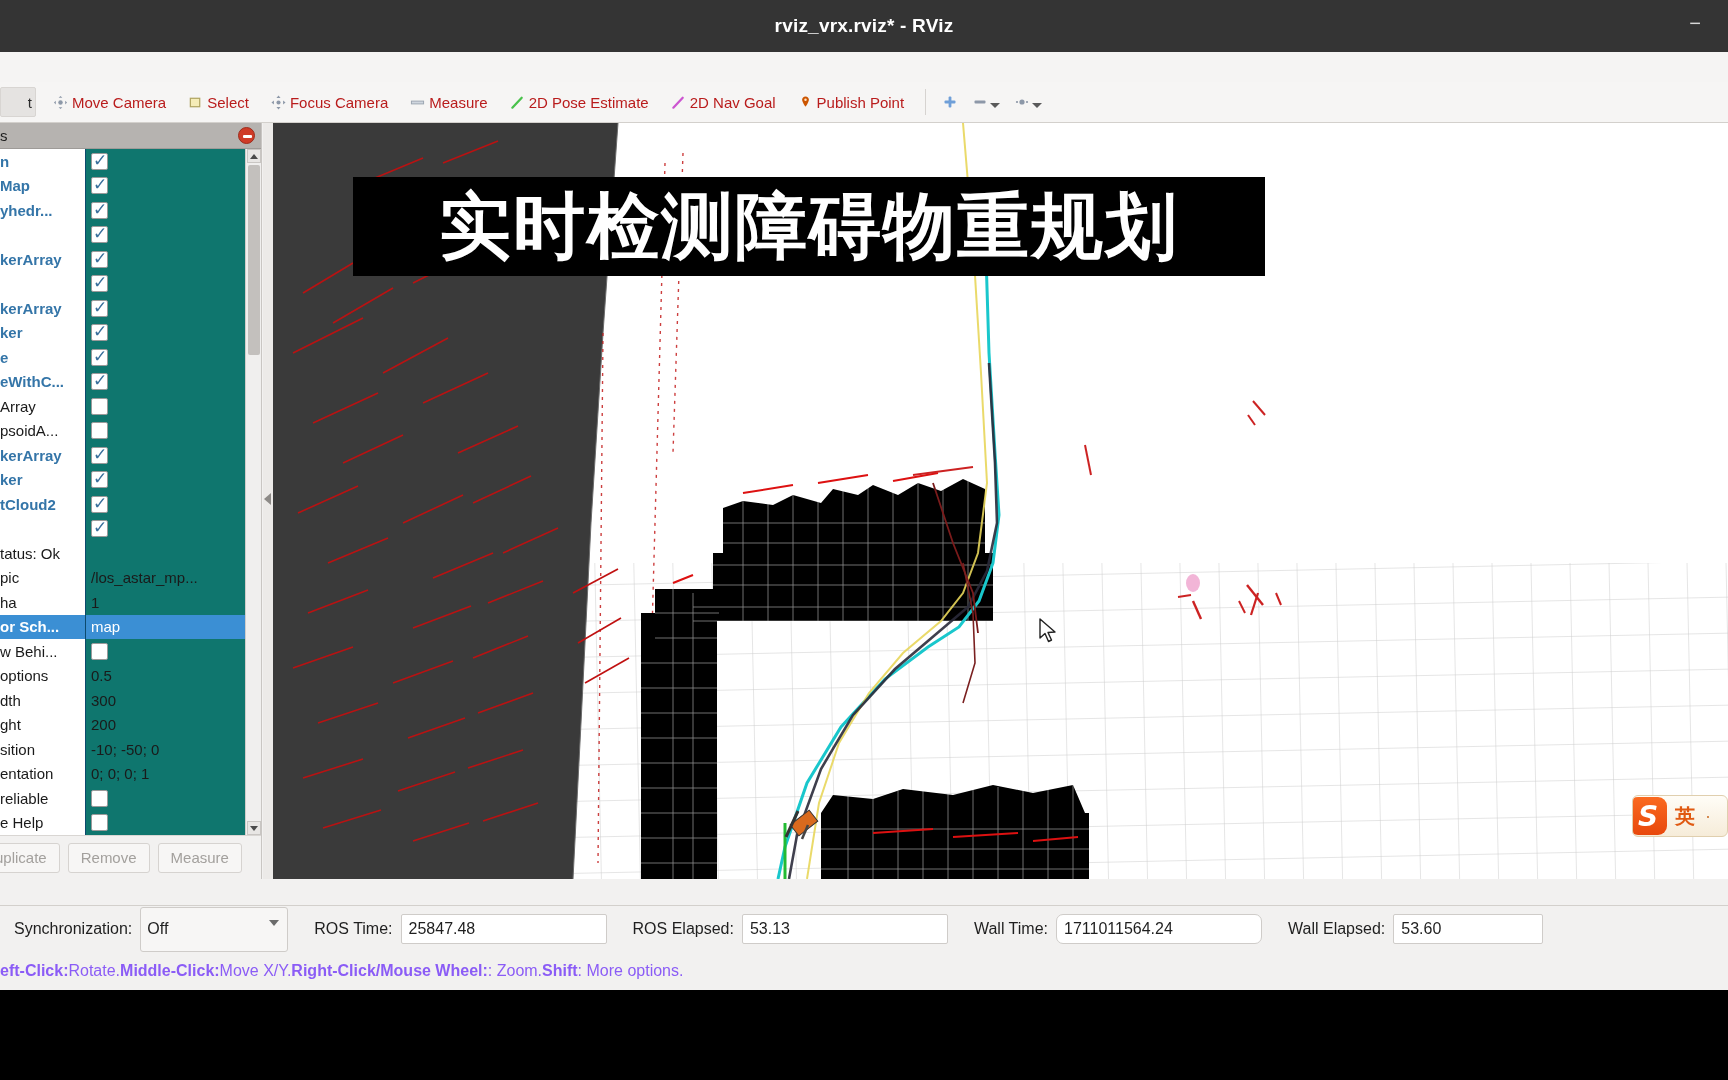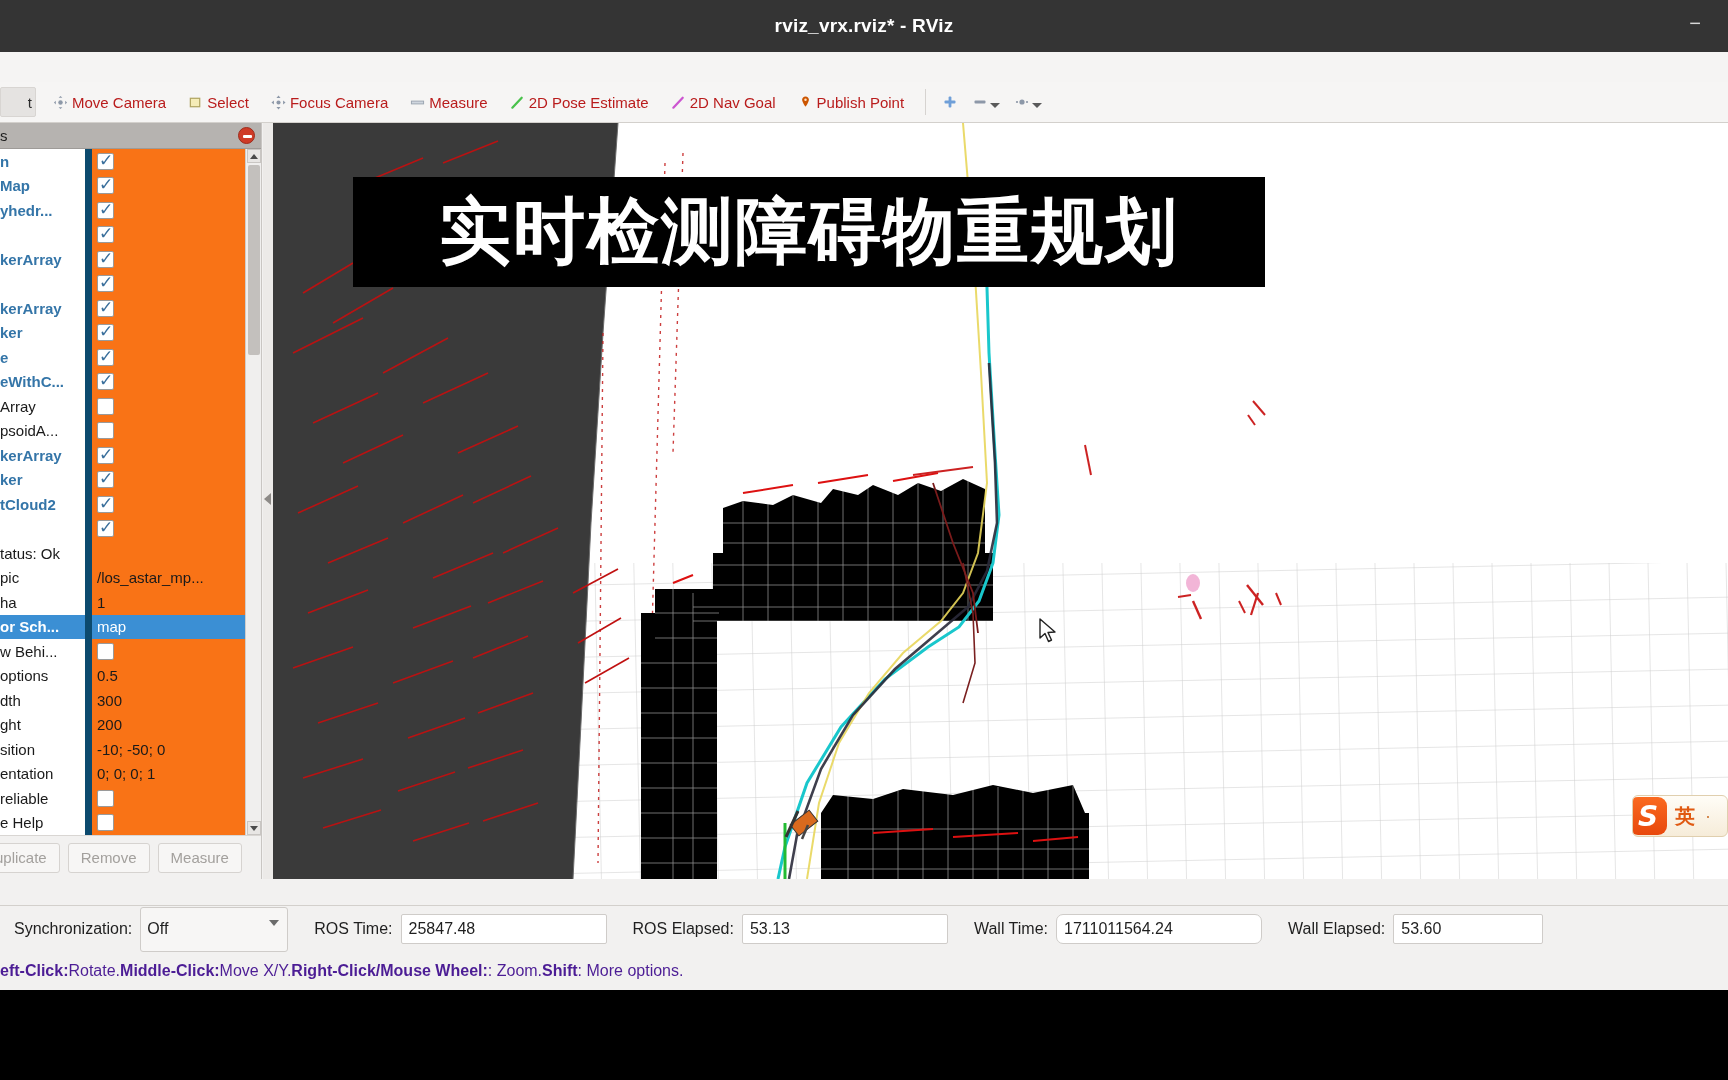--- a/index.html
+++ b/index.html
@@ -87,21 +87,21 @@
   .panel-header .pclose:after {
     content:""; position:absolute; left:4px; top:7px; width:9px; height:3px;
     background:#ffffff; border-radius:1px;
   }
 
   .tree-area {
     flex:1; background:#ffffff; position:relative; overflow:hidden;
     display:flex;
   }
   .tree-col-names { width:85px; background:#ffffff; }
-  .tree-col-vals  { flex:1; background:#f97316; border-left:7px solid #0c4a6e; }
+  .tree-col-vals  { flex:1; background:#0f766e; border-left:1px solid #0c4a6e; }
   .tree-scroll { width:16px; background:#f0efee; border-left:1px solid #d0cdca; position:relative; }
 
   .trow { height:24.5px; display:flex; align-items:center; }
   .tname {
     font-size:15px; white-space:nowrap; overflow:hidden;
     padding-left:0px; color:#1a1a1a;
   }
   .tname.link { color:#3475a8; font-weight:bold; }
   .tval { font-size:15px; color:#1a1a1a; padding-left:5px; white-space:nowrap; overflow:hidden; }
   .trow.selected { background:#3b8fd4; }
@@ -153,21 +153,21 @@
 
   
   .viewport {
     position:absolute; left:273px; top:123px; width:1455px; height:756px;
     background:#ffffff; overflow:hidden;
   }
   .vp-svg { position:absolute; left:0; top:0; width:1455px; height:756px; }
 
   
   .caption {
-    position:absolute; left:353px; top:177px; width:912px; height:110px;
+    position:absolute; left:353px; top:177px; width:912px; height:99px;
     background:#000000; display:flex; align-items:center; justify-content:center;
   }
   .caption span {
     color:#ffffff; font-size:72px; font-weight:bold; letter-spacing:2px;
     font-family:"DejaVu Sans","Liberation Sans",sans-serif;
   }
 
   
   .ime-badge {
     position:absolute; left:1632px; top:795px; width:96px; height:42px;
@@ -208,21 +208,21 @@
   }
   .sb-field {
     height:30px; background:#ffffff; border:1px solid #cfccc9; border-radius:2px;
     display:flex; align-items:center; padding:0 7px; font-size:16px; color:#1f1f1f;
     margin-left:8px;
   }
   .sb-spacer { width:26px; }
 
   .hintbar {
     position:absolute; left:0; top:952px; width:1728px; height:38px;
-    display:flex; align-items:center; font-size:16px; color:#4c1d95;
+    display:flex; align-items:center; font-size:16px; color:#8b5cf6;
   }
   .hintbar b { font-weight:bold; }
 
   .bottom-strip {
     position:absolute; left:0; top:990px; width:1728px; height:90px; background:#000000;
   }
   .statusbar .left-clip { width:0px; }
 </style>
 </head>
 <body>

